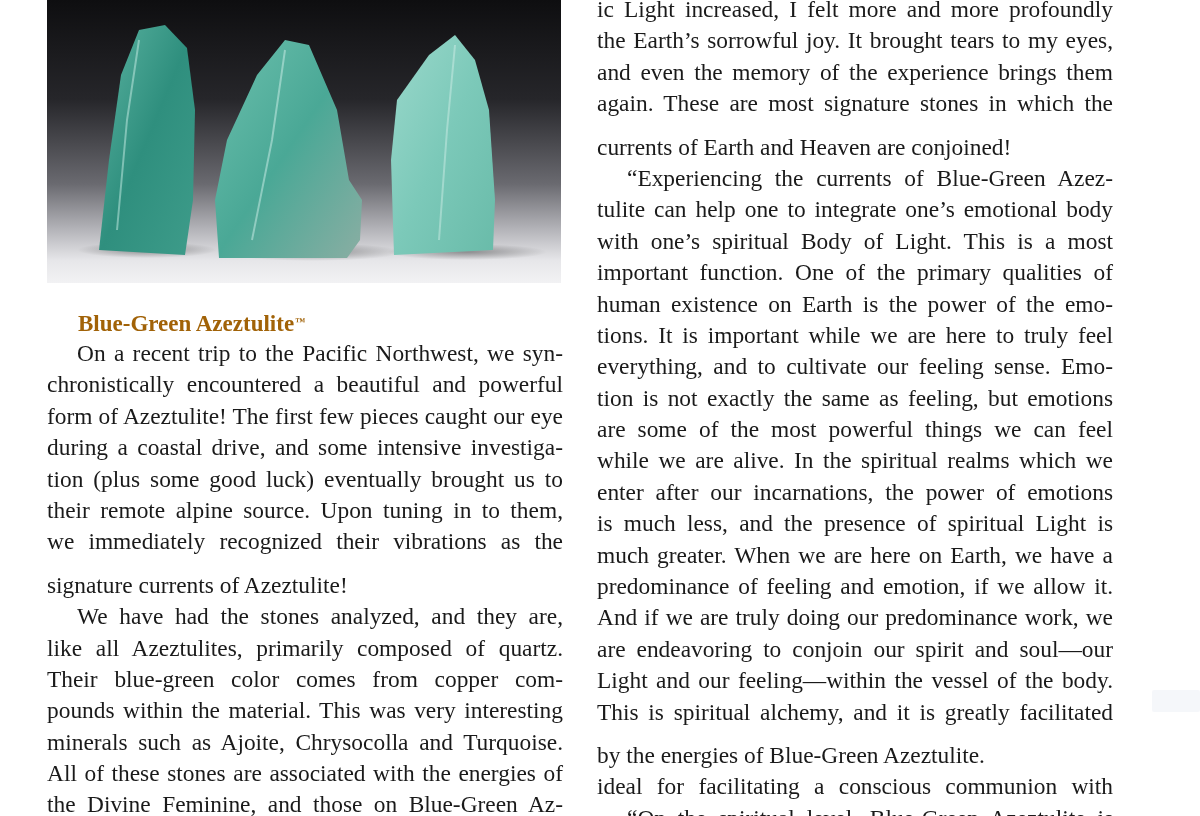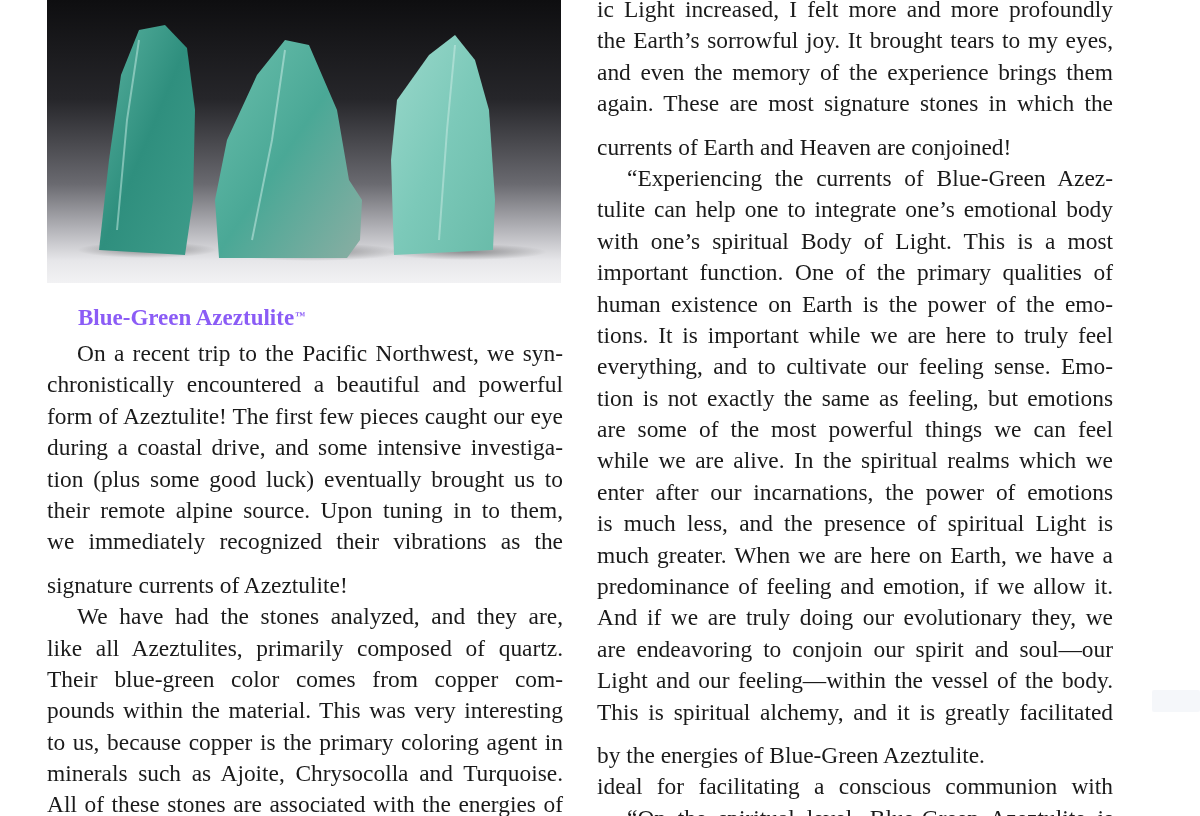--- a/index.html
+++ b/index.html
@@ -4,21 +4,21 @@
 <style>
   html, body { margin:0; padding:0; }
   body { width:1200px; height:816px; overflow:hidden; background:#ffffff; position:relative;
          font-family:"Liberation Serif", "DejaVu Serif", serif; color:#1a1a1a; }
   .photo { position:absolute; left:47px; top:0; width:514px; height:283px; overflow:hidden;
            background:linear-gradient(180deg,#0e0e10 0%,#26262a 35%,#6a6a70 65%,#b8b8bd 82%,#e6e6e9 92%,#f2f2f4 100%); }
   .col { position:absolute; width:516px; font-size:23.4px; line-height:31.4px; text-align:justify; }
   .line { display:block; white-space:nowrap; text-align:justify; text-align-last:justify; height:31.4px; }
   .line.last { text-align-last:left;margin-top:12px; }
   .indent { padding-left:30px; }
-  .heading { color:#8b5cf6; font-weight:bold; font-size:23px; position:absolute; left:78px; top:306px; line-height:24px; }
+  .heading { color:#a16207; font-weight:bold; font-size:23px; position:absolute; left:78px; top:306px; line-height:36px; }
   .heading sup { font-size:10px; vertical-align:top; position:relative; top:-2px; margin-left:1px; }
   .watermark { position:absolute; left:1152px; top:690px; width:48px; height:22px; opacity:0.06; background:#5a7fa8; border-radius:2px; }
 </style>
 </head>
 <body>
 
 <div class="photo">
   <svg width="514" height="283" viewBox="0 0 514 283">
     <defs>
       <linearGradient id="s1" x1="0" y1="0" x2="1" y2="1">
@@ -63,21 +63,20 @@
     <span class="line">form of Azeztulite! The first few pieces caught our eye</span>
     <span class="line">during a coastal drive, and some intensive investiga-</span>
     <span class="line">tion (plus some good luck) eventually brought us to</span>
     <span class="line">their remote alpine source. Upon tuning in to them,</span>
     <span class="line">we immediately recognized their vibrations as the</span>
     <span class="line last">signature currents of Azeztulite!</span>
     <span class="line indent">We have had the stones analyzed, and they are,</span>
     <span class="line">like all Azeztulites, primarily composed of quartz.</span>
     <span class="line">Their blue-green color comes from copper com-</span>
     <span class="line">pounds within the material. This was very interesting</span>
-    <span class="line">to us, because copper is the primary coloring agent in</span>
     <span class="line">minerals such as Ajoite, Chrysocolla and Turquoise.</span>
     <span class="line">All of these stones are associated with the energies of</span>
     <span class="line">the Divine Feminine, and those on Blue-Green Az-</span>
   </div>
 <div class="col" id="right-col" style="left:597px; top:-6px;">
     <span class="line">ic Light increased, I felt more and more profoundly</span>
     <span class="line">the Earth’s sorrowful joy. It brought tears to my eyes,</span>
     <span class="line">and even the memory of the experience brings them</span>
     <span class="line">again. These are most signature stones in which the</span>
     <span class="line last">currents of Earth and Heaven are conjoined!</span>
@@ -88,21 +87,21 @@
     <span class="line">human existence on Earth is the power of the emo-</span>
     <span class="line">tions. It is important while we are here to truly feel</span>
     <span class="line">everything, and to cultivate our feeling sense. Emo-</span>
     <span class="line">tion is not exactly the same as feeling, but emotions</span>
     <span class="line">are some of the most powerful things we can feel</span>
     <span class="line">while we are alive. In the spiritual realms which we</span>
     <span class="line">enter after our incarnations, the power of emotions</span>
     <span class="line">is much less, and the presence of spiritual Light is</span>
     <span class="line">much greater. When we are here on Earth, we have a</span>
     <span class="line">predominance of feeling and emotion, if we allow it.</span>
-    <span class="line">And if we are truly doing our evolutionary they, we</span>
+    <span class="line">And if we are truly doing our predominance work, we</span>
     <span class="line">are endeavoring to conjoin our spirit and soul—our</span>
     <span class="line">Light and our feeling—within the vessel of the body.</span>
     <span class="line">This is spiritual alchemy, and it is greatly facilitated</span>
     <span class="line last">by the energies of Blue-Green Azeztulite.</span>
     <span class="line">ideal for facilitating a conscious communion with</span>
     <span class="line indent">“On the spiritual level, Blue-Green Azeztulite is</span>
     <span class="line">the living Earth. This is a wonderful way to</span>
   </div>
 
 <div class="watermark"></div>

